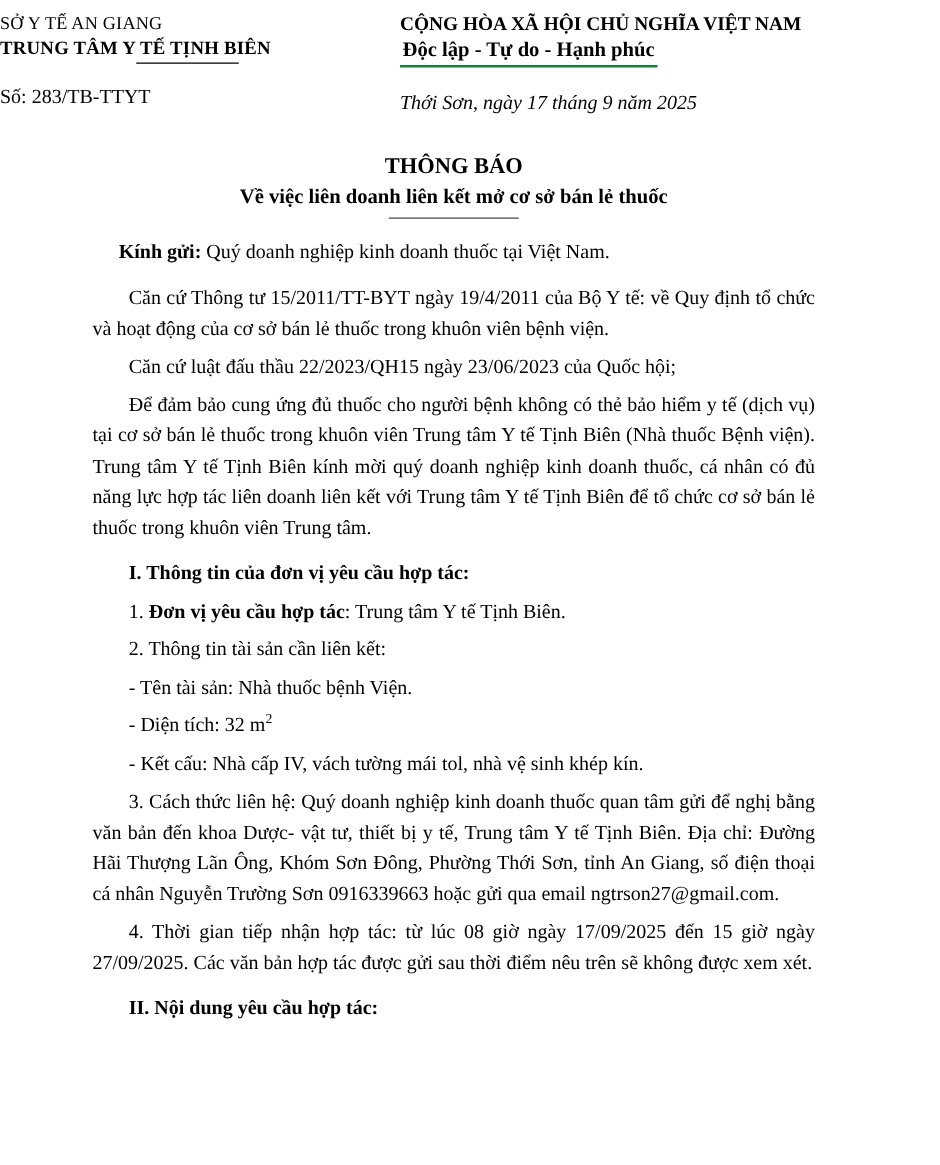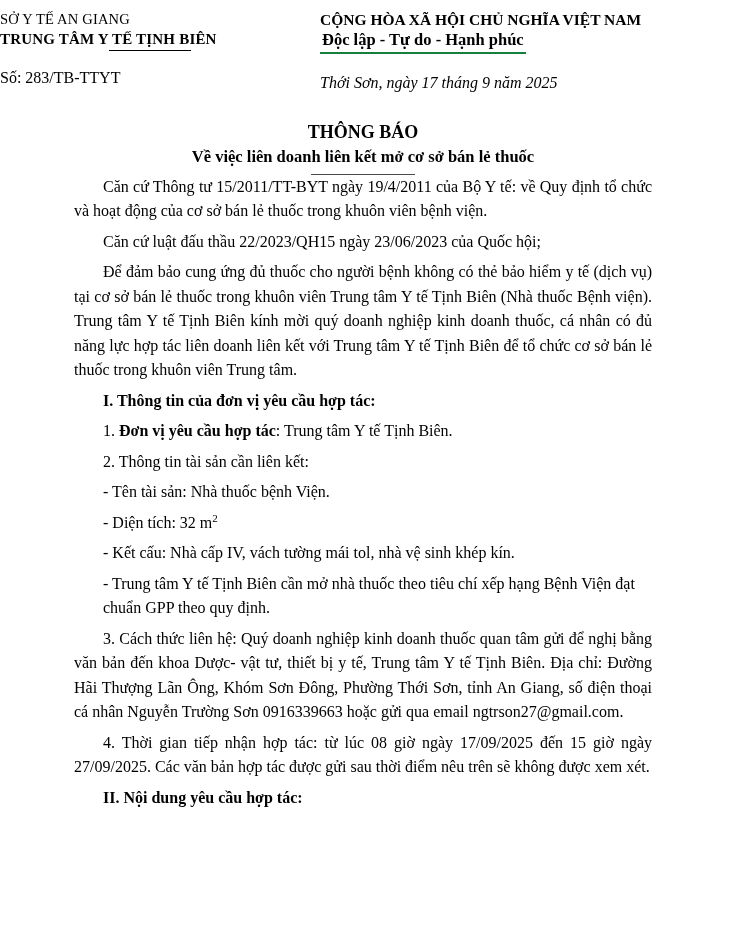--- a/index.html
+++ b/index.html
@@ -42,21 +42,21 @@
 
   
   .salutation { margin: 15px 0 13px 0; padding-left: 21px; }
   .salutation b { font-weight: bold; }
   .para {
     margin: 0 0 6px 0;
     text-indent: 29px;
     text-align: justify;
   }
   .item { margin: 0 0 6px 29px; }
-  .sec-heading { font-weight: bold; margin: 0 0 6px 29px; }
+  .sec-heading { font-weight: bold; margin: 12px 0 6px 29px; }
   sup { font-size: 11px; line-height: 0; }
 </style>
 </head>
 <body>
 
 <div class="page">
 
   <div class="hdr">
     <div class="hdr-left">
       <div class="org-dept">SỞ Y TẾ AN GIANG</div>
@@ -74,38 +74,38 @@
   </div>
 
   <div class="bodycol">
 
     <div class="title-block">
       <div class="doc-title">THÔNG BÁO</div>
       <div class="doc-subtitle">Về việc liên doanh liên kết mở cơ sở bán lẻ thuốc</div>
       <div class="title-rule"></div>
     </div>
 
+    <div class="salutation"><b>Kính gửi:</b><span> Quý doanh nghiệp kinh doanh thuốc tại Việt Nam.</span></div>
 
     <p class="para">Căn cứ Thông tư 15/2011/TT-BYT ngày 19/4/2011 của Bộ Y tế: về Quy định tổ chức và hoạt động của  cơ sở bán lẻ thuốc trong khuôn viên bệnh viện.</p>
     <p class="para">Căn cứ luật đấu thầu 22/2023/QH15 ngày 23/06/2023 của Quốc hội;</p>
     <p class="para">Để đảm bảo cung ứng đủ thuốc cho người bệnh không có thẻ bảo hiểm y tế (dịch vụ) tại cơ sở bán lẻ thuốc trong khuôn viên Trung tâm Y tế Tịnh Biên (Nhà thuốc Bệnh viện). Trung tâm Y tế Tịnh Biên kính mời quý doanh nghiệp kinh doanh thuốc, cá nhân có đủ năng lực hợp tác liên doanh liên kết với Trung tâm Y tế Tịnh Biên để tổ chức cơ sở bán lẻ thuốc trong khuôn viên Trung tâm.</p>
 
     <div class="sec-heading">I. Thông tin của đơn vị yêu cầu hợp tác:</div>
 
     <div class="item"><span>1. </span><b>Đơn vị yêu cầu hợp tác</b><span>: Trung tâm Y tế Tịnh Biên.</span></div>
 
     <div class="item">2.  Thông tin tài sản cần liên kết:</div>
 
     <div class="item">- Tên tài sản: Nhà thuốc bệnh Viện.</div>
 
     <div class="item"><span>- Diện tích: 32 m</span><sup>2</sup></div>
 
     <div class="item">- Kết cấu: Nhà cấp IV, vách tường mái tol, nhà vệ sinh khép kín.</div>
 
-    <div class="item">- Trung tâm Y tế Tịnh Biên cần mở nhà thuốc theo tiêu chí xếp hạng Bệnh Viện đạt chuẩn GPP theo quy định.</div>
 
     <p class="para">3. Cách thức liên hệ: Quý doanh nghiệp kinh doanh thuốc quan tâm gửi để nghị bằng văn bản đến khoa Dược- vật tư, thiết bị y tế, Trung tâm Y tế Tịnh Biên. Địa chỉ: Đường Hãi Thượng Lãn Ông, Khóm Sơn Đông, Phường Thới Sơn, tỉnh An Giang, số điện thoại cá nhân Nguyễn Trường Sơn 0916339663 hoặc gửi qua email ngtrson27@gmail.com.</p>
 
     <p class="para">4. Thời gian tiếp nhận hợp tác: từ lúc 08 giờ ngày 17/09/2025 đến 15 giờ ngày 27/09/2025. Các văn bản hợp tác được gửi sau thời điểm nêu trên sẽ không được xem xét.</p>
 
     <div class="sec-heading">II. Nội dung yêu cầu hợp tác:</div>
 
   </div>
 </div>
 

